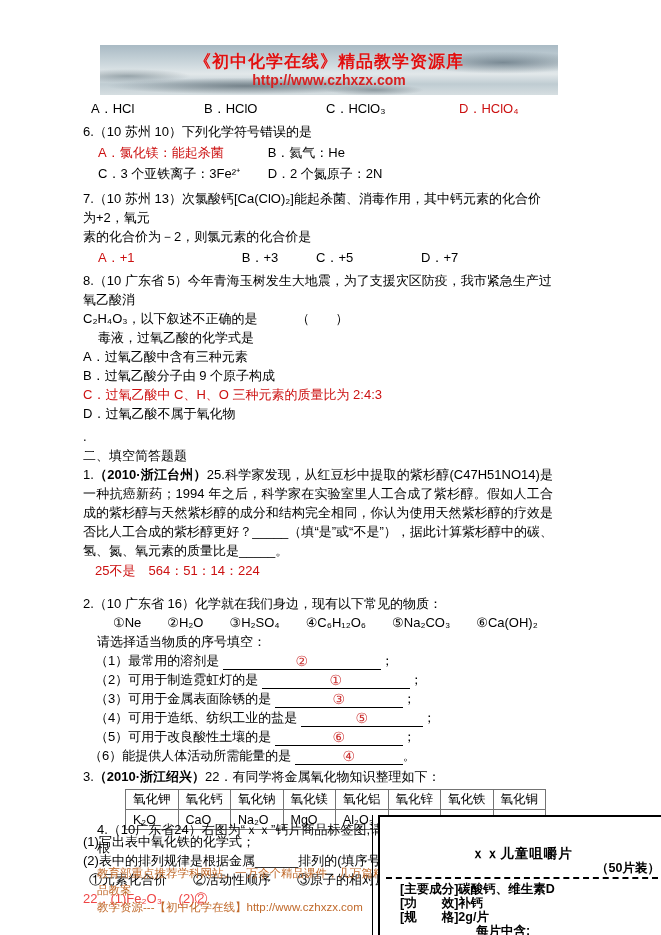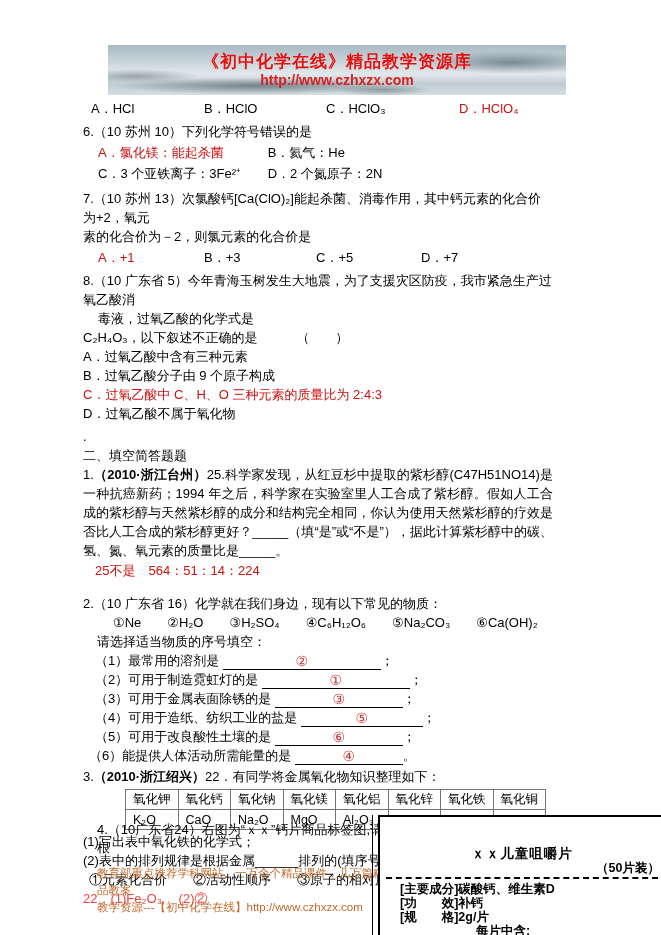--- a/index.html
+++ b/index.html
@@ -1,19 +1,19 @@
 <!DOCTYPE html>
 <html><head>
 <meta charset="utf-8">
 <style>
   html,body{margin:0;padding:0;background:#fff;}
   .page{position:relative;width:661px;height:935px;background:#fff;overflow:hidden;
         font-family:"Liberation Sans",sans-serif;font-size:13px;color:#000;}
   
-  .banner{position:absolute;left:108px;top:45px;width:458px;height:50px;overflow:hidden;
+  .banner{position:absolute;left:100px;top:45px;width:458px;height:50px;overflow:hidden;
     background:
       radial-gradient(130px 16px at 88% 35%, rgba(55,75,90,.55), transparent 70%),
       radial-gradient(200px 12px at 32% 82%, rgba(40,55,65,.5), transparent 70%),
       radial-gradient(90px 10px at 6% 62%, rgba(70,90,100,.45), transparent 70%),
       radial-gradient(70px 8px at 60% 90%, rgba(50,65,75,.4), transparent 70%),
       linear-gradient(180deg,#a9bac4 0%,#cdd8dd 38%,#e2e8ea 58%,#bfccd2 78%,#d6dee1 100%);}
   .banner-title{margin-top:5px;text-align:center;color:#e01010;font-weight:bold;font-size:17px;
     letter-spacing:1px;font-family:"DejaVu Serif",serif;text-shadow:0 0 1px rgba(255,255,255,.6);}
   .banner-url{margin-top:-1px;text-align:center;color:#d62222;font-weight:bold;font-size:14px;}
   
@@ -21,21 +21,21 @@
   .line{line-height:19px;}
   .red{color:#cc1111;}
   .orange{color:#ef4444;}
   .bold{font-weight:bold;}
   .opt-row{display:flex;line-height:19px;}
   .q5-row{padding-left:8px;}
   .q5-row .o1{width:113px;}.q5-row .o2{width:122px;}.q5-row .o3{width:133px;}
   .q6-row{padding-left:15px;}
   .q6-row .c1{display:inline-block;width:166px;}
   .q7-row{padding-left:15px;}
-  .q7-row .o1{width:106px;}.q7-row .o2{width:112px;}.q7-row .o3{width:105px;}
+  .q7-row .o1{width:106px;}.q7-row .o2{width:112px;text-align:center;}.q7-row .o3{width:105px;}
   .indent15{padding-left:15px;}
   .indent12{padding-left:12px;}
   .indent14{padding-left:14px;}
   .indent30{padding-left:30px;}
   .indent6{padding-left:6px;}
   .mt4{margin-top:4px;}.mt6{margin-top:6px;}.mt2{margin-top:2px;}
   .para{line-height:19px;text-align:justify;}
   .ans-line{line-height:18px;padding-left:12px;margin-top:2px;}
   .blank{display:inline-block;border-bottom:1px solid #000;height:16px;line-height:16px;
          text-align:center;vertical-align:bottom;}
@@ -90,22 +90,22 @@
     <div class="line mt6">7.（10 苏州 13）次氯酸钙[Ca(ClO)₂]能起杀菌、消毒作用，其中钙元素的化合价为+2，氧元</div>
     <div class="line">素的化合价为－2，则氯元素的化合价是</div>
     <div class="opt-row q7-row mt2">
       <span class="o1 red">A．+1</span>
       <span class="o2">B．+3</span>
       <span class="o3">C．+5</span>
       <span>D．+7</span>
     </div>
 
     <div class="line mt4">8.（10 广东省 5）今年青海玉树发生大地震，为了支援灾区防疫，我市紧急生产过氧乙酸消</div>
+    <div class="line">C₂H₄O₃，以下叙述不正确的是　　　（　　）</div>
     <div class="line indent15">毒液，过氧乙酸的化学式是</div>
-    <div class="line">C₂H₄O₃，以下叙述不正确的是　　　（　　）</div>
     <div class="line">A．过氧乙酸中含有三种元素</div>
     <div class="line">B．过氧乙酸分子由 9 个原子构成</div>
     <div class="line red">C．过氧乙酸中 C、H、O 三种元素的质量比为 2:4:3</div>
     <div class="line">D．过氧乙酸不属于氧化物</div>
 
     <div class="line mt4">.</div>
 
     <div class="line">二、填空简答题题</div>
 
     <p class="para" style="margin:0;"><span>1.</span><span class="bold">（2010·浙江台州）</span><span>25.科学家发现，从红豆杉中提取的紫杉醇(C47H51NO14)是一种抗癌新药；1994 年之后，科学家在实验室里人工合成了紫杉醇。假如人工合成的紫杉醇与天然紫杉醇的成分和结构完全相同，你认为使用天然紫杉醇的疗效是否比人工合成的紫杉醇更好？_____（填“是”或“不是”），据此计算紫杉醇中的碳、氢、氮、氧元素的质量比是_____。</span></p>

